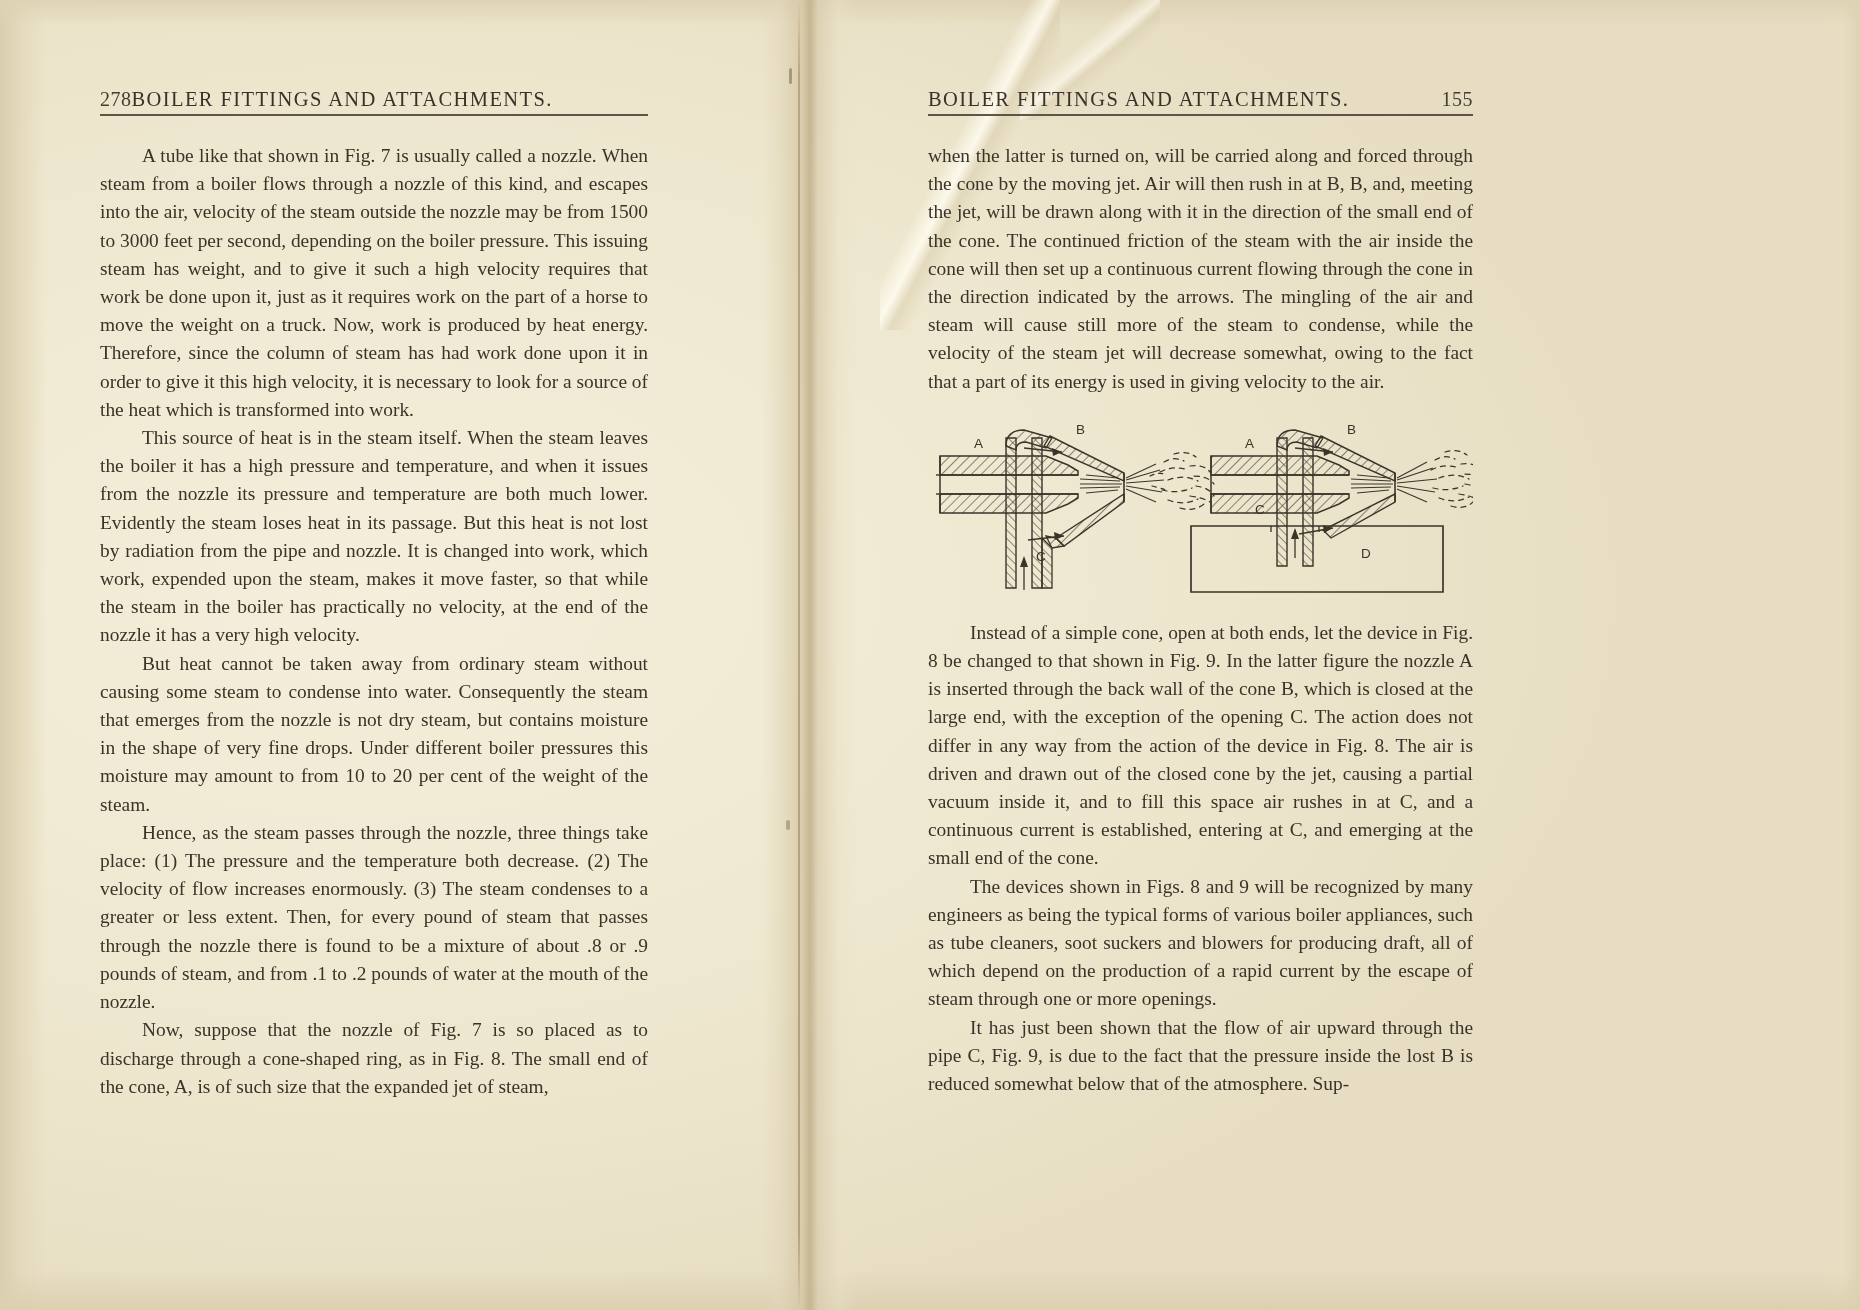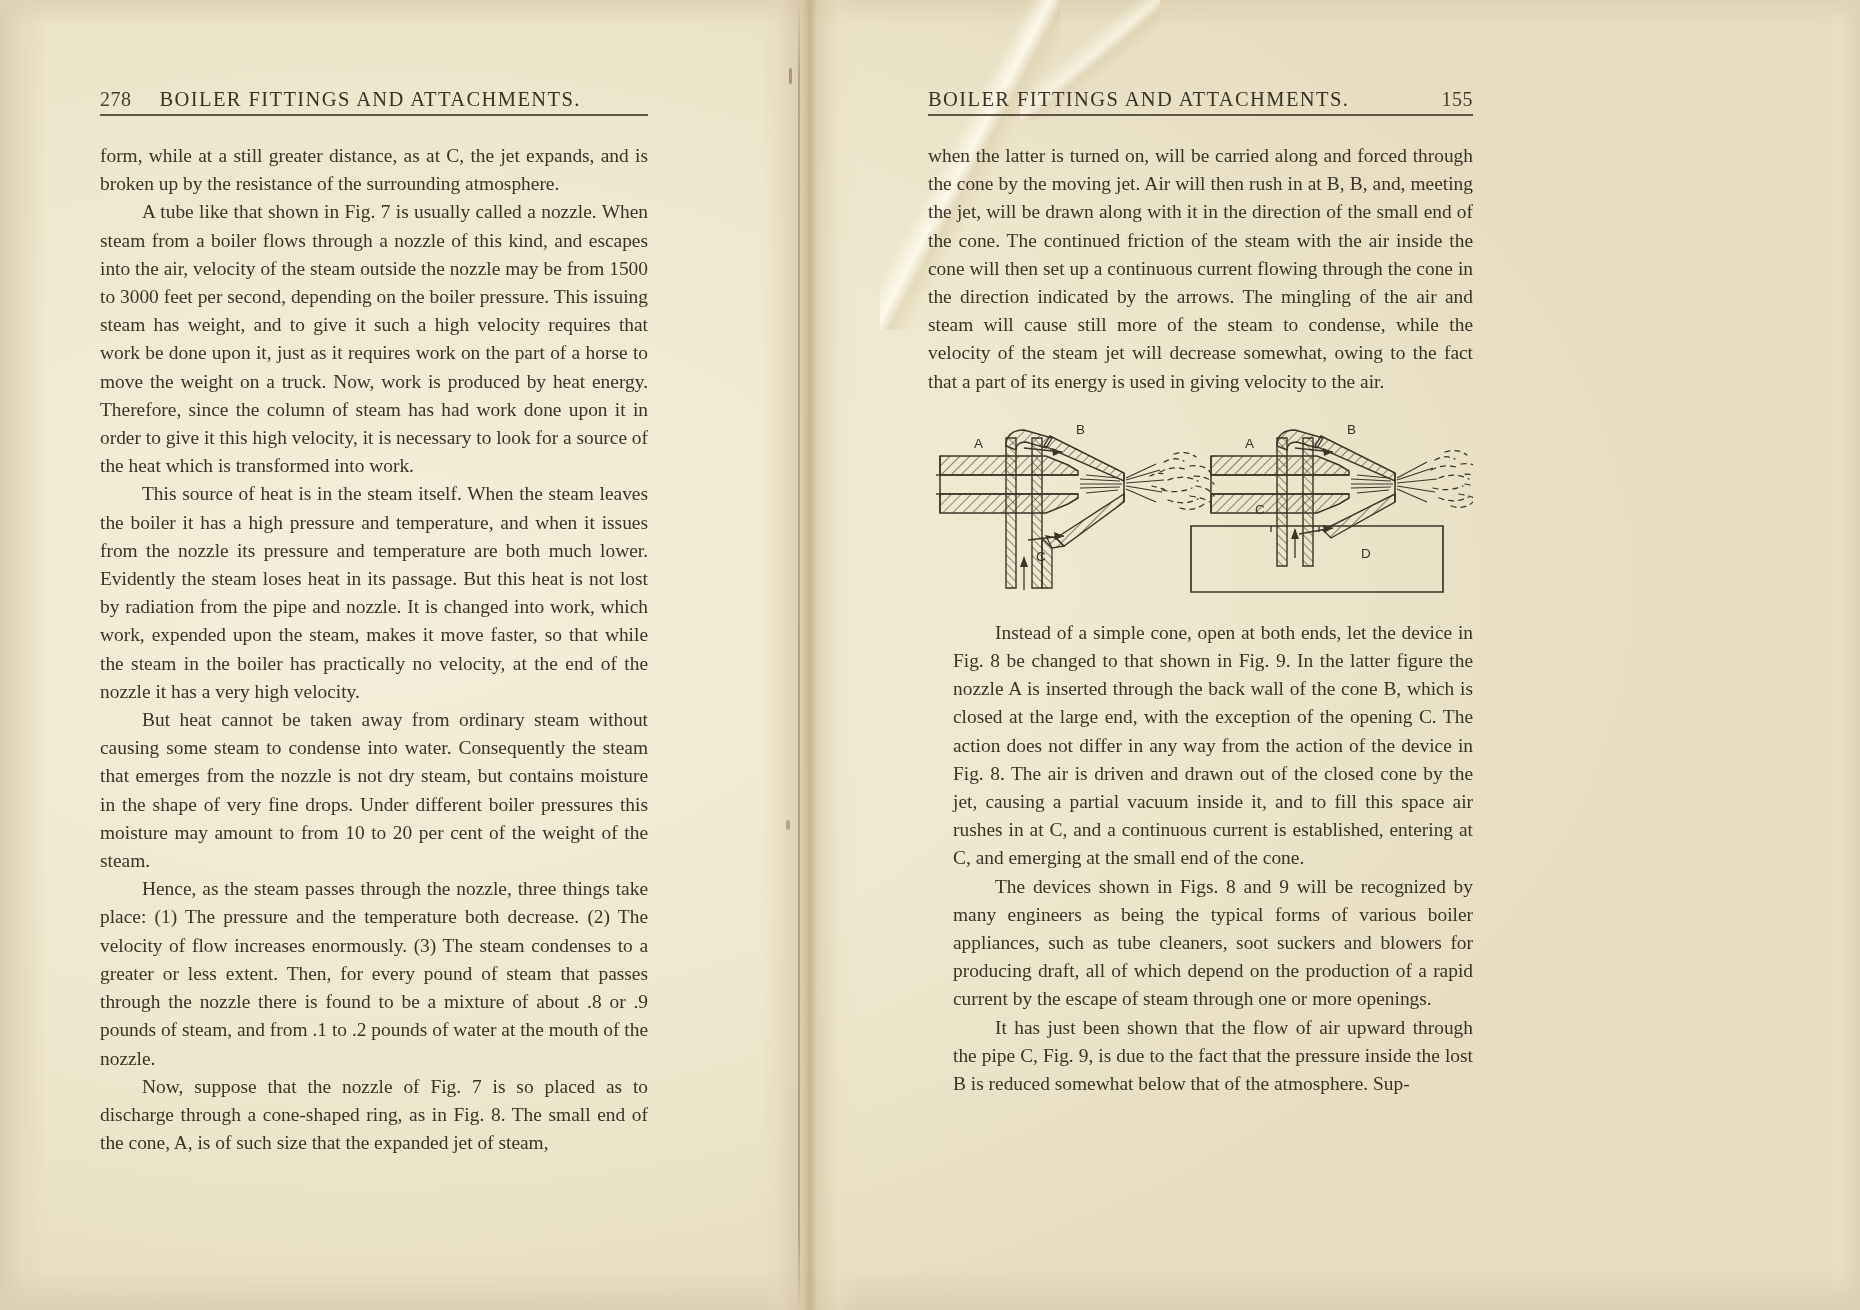--- a/index.html
+++ b/index.html
@@ -67,21 +67,21 @@
     position:relative;
     height:40px;
     font-size:20.5px;
     letter-spacing:1.4px;
     color:#3a3228;
     white-space:nowrap;
   }
   .rh-row{display:flex;align-items:baseline;}
   .folio{font-size:20px;letter-spacing:.5px;color:#463c30;}
   .rh-title{color:#3a3228;}
-  #page-left .rh-row{gap:28px;}
+  #page-left .rh-row{}
   #page-right .rh-row{justify-content:space-between;}
   .rule{
     height:0;border-top:2px solid #4a4134;
     margin-top:3px;opacity:.88;
   }
   .bodytext{
     margin-top:14px;
     font-size:19.4px;
     line-height:28.2px;
     color:#3b3328;
@@ -122,21 +122,20 @@
   <div class="page" id="page-left" style="top:88px;">
     <div class="running-head">
       <div class="rh-row">
         <span class="folio">278</span>
         <span class="rh-title">BOILER FITTINGS AND ATTACHMENTS.</span>
       </div>
       <div class="rule"></div>
     </div>
 
     <div class="bodytext">
-      <p class="noind">form, while at a still greater distance, as at C, the jet expands, and is broken up by the resistance of the surrounding atmosphere.</p>
       <p>A tube like that shown in Fig. 7 is usually called a nozzle. When steam from a boiler flows through a nozzle of this kind, and escapes into the air, velocity of the steam outside the nozzle may be from 1500 to 3000 feet per second, depending on the boiler pressure. This issuing steam has weight, and to give it such a high velocity requires that work be done upon it, just as it requires work on the part of a horse to move the weight on a truck. Now, work is produced by heat energy. Therefore, since the column of steam has had work done upon it in order to give it this high velocity, it is necessary to look for a source of the heat which is transformed into work.</p>
       <p>This source of heat is in the steam itself. When the steam leaves the boiler it has a high pressure and temperature, and when it issues from the nozzle its pressure and temperature are both much lower. Evidently the steam loses heat in its passage. But this heat is not lost by radiation from the pipe and nozzle. It is changed into work, which work, expended upon the steam, makes it move faster, so that while the steam in the boiler has practically no velocity, at the end of the nozzle it has a very high velocity.</p>
       <p>But heat cannot be taken away from ordinary steam without causing some steam to condense into water. Consequently the steam that emerges from the nozzle is not dry steam, but contains moisture in the shape of very fine drops. Under different boiler pressures this moisture may amount to from 10 to 20 per cent of the weight of the steam.</p>
       <p>Hence, as the steam passes through the nozzle, three things take place: (1) The pressure and the temperature both decrease. (2) The velocity of flow increases enormously. (3) The steam condenses to a greater or less extent. Then, for every pound of steam that passes through the nozzle there is found to be a mixture of about .8 or .9 pounds of steam, and from .1 to .2 pounds of water at the mouth of the nozzle.</p>
       <p>Now, suppose that the nozzle of Fig. 7 is so placed as to discharge through a cone-shaped ring, as in Fig. 8. The small end of the cone, A, is of such size that the expanded jet of steam,</p>
     </div>
   </div>
 
   <div class="page" id="page-right" style="top:88px;">
     <div class="running-head">
@@ -296,20 +295,20 @@
 
           <text x="34" y="30" font-family="Liberation Sans, sans-serif" font-size="13.5" fill="#3b342a">A</text>
           <text x="136" y="16" font-family="Liberation Sans, sans-serif" font-size="13.5" fill="#3b342a">B</text>
           <text x="44" y="96" font-family="Liberation Sans, sans-serif" font-size="13.5" fill="#3b342a">C</text>
           <text x="150" y="140" font-family="Liberation Sans, sans-serif" font-size="13.5" fill="#3b342a">D</text>
         </g>
       </svg>
 
     </div>
 
-    <div class="bodytext" style="margin-top:16px;margin-left:25px;">
+    <div class="bodytext" style="margin-top:16px;">
       <p>Instead of a simple cone, open at both ends, let the device in Fig. 8 be changed to that shown in Fig. 9. In the latter figure the nozzle A is inserted through the back wall of the cone B, which is closed at the large end, with the exception of the opening C. The action does not differ in any way from the action of the device in Fig. 8. The air is driven and drawn out of the closed cone by the jet, causing a partial vacuum inside it, and to fill this space air rushes in at C, and a continuous current is established, entering at C, and emerging at the small end of the cone.</p>
       <p>The devices shown in Figs. 8 and 9 will be recognized by many engineers as being the typical forms of various boiler appliances, such as tube cleaners, soot suckers and blowers for producing draft, all of which depend on the production of a rapid current by the escape of steam through one or more openings.</p>
       <p>It has just been shown that the flow of air upward through the pipe C, Fig. 9, is due to the fact that the pressure inside the lost B is reduced somewhat below that of the atmosphere. Sup-</p>
     </div>
   </div>
 
 </div>
 
 </body></html>

